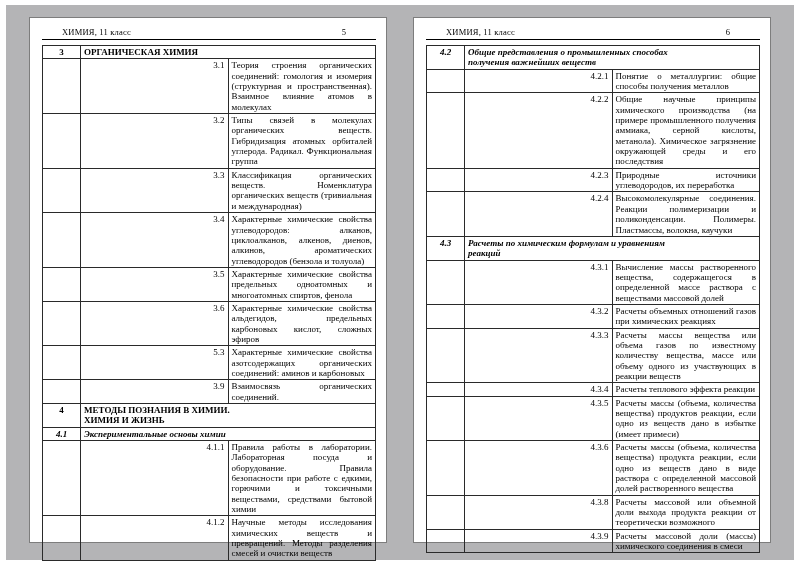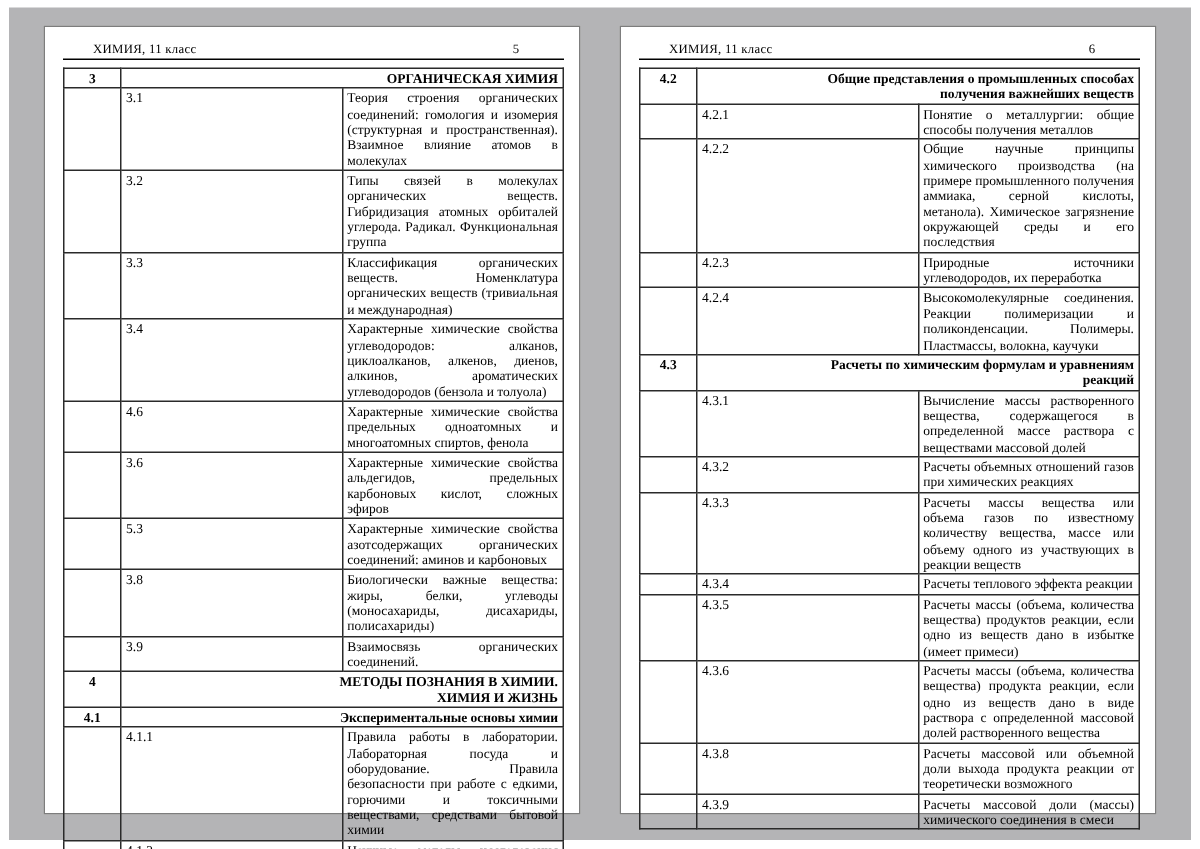--- a/index.html
+++ b/index.html
@@ -16,25 +16,25 @@
   .page-header { display:flex; justify-content:space-between; align-items:flex-end;
                  font-size:8.5px; border-bottom:1px solid #000;
                  padding:2px 30px 2px 20px; margin-bottom:5px; }
   .page-header .hdr-title { letter-spacing:0.2px; }
 
   table.toc { width:100%; border-collapse:collapse; table-layout:fixed;
               font-size:9px; line-height:1.15; }
   td { border:1px solid #2a2a2a; padding:1px 3px; vertical-align:top;
        overflow:hidden; }
   td.c1 { width:38px; text-align:center; }
-  td.c2 { width:50px; text-align:left; }
+  td.c2 { width:50px; text-align:right; }
   td.txt { text-align:justify; }
-  td.sec { text-align:right; white-space:pre-line; }
+  td.sec { text-align:left; white-space:pre-line; }
   .v-bold { font-weight:bold; }
-  .v-bold-italic { font-weight:bold; }
+  .v-bold-italic { font-weight:bold; font-style:italic; }
 </style>
 </head>
 <body>
 
 <div class="viewer">
 
   <div class="page page-1">
     <div class="page-header">
       <span class="hdr-title">ХИМИЯ, 11 класс</span>
       <span class="hdr-num">5</span>
@@ -60,37 +60,32 @@
             <td class="c2">3.3</td>
             <td class="txt">Классификация органических веществ. Номенклатура органических веществ (тривиальная и международная)</td>
           </tr>
           <tr>
             <td class="c1"></td>
             <td class="c2">3.4</td>
             <td class="txt">Характерные химические свойства углеводородов: алканов, циклоалканов, алкенов, диенов, алкинов, ароматических углеводородов (бензола и толуола)</td>
           </tr>
           <tr>
             <td class="c1"></td>
-            <td class="c2">4.6</td>
+            <td class="c2">3.5</td>
             <td class="txt">Характерные химические свойства предельных одноатомных и многоатомных спиртов, фенола</td>
           </tr>
           <tr>
             <td class="c1"></td>
             <td class="c2">3.6</td>
             <td class="txt">Характерные химические свойства альдегидов, предельных карбоновых кислот, сложных эфиров</td>
           </tr>
           <tr>
             <td class="c1"></td>
             <td class="c2">5.3</td>
             <td class="txt">Характерные химические свойства азотсодержащих органических соединений: аминов и карбоновых</td>
-          </tr>
-          <tr>
-            <td class="c1"></td>
-            <td class="c2">3.8</td>
-            <td class="txt">Биологически важные вещества: жиры, белки, углеводы (моносахариды, дисахариды, полисахариды)</td>
           </tr>
           <tr>
             <td class="c1"></td>
             <td class="c2">3.9</td>
             <td class="txt">Взаимосвязь органических соединений.</td>
           </tr>
           <tr>
             <td class="c1 v-bold">4</td>
             <td class="sec v-bold" colspan="2">МЕТОДЫ ПОЗНАНИЯ В ХИМИИ.
 ХИМИЯ И ЖИЗНЬ</td>

